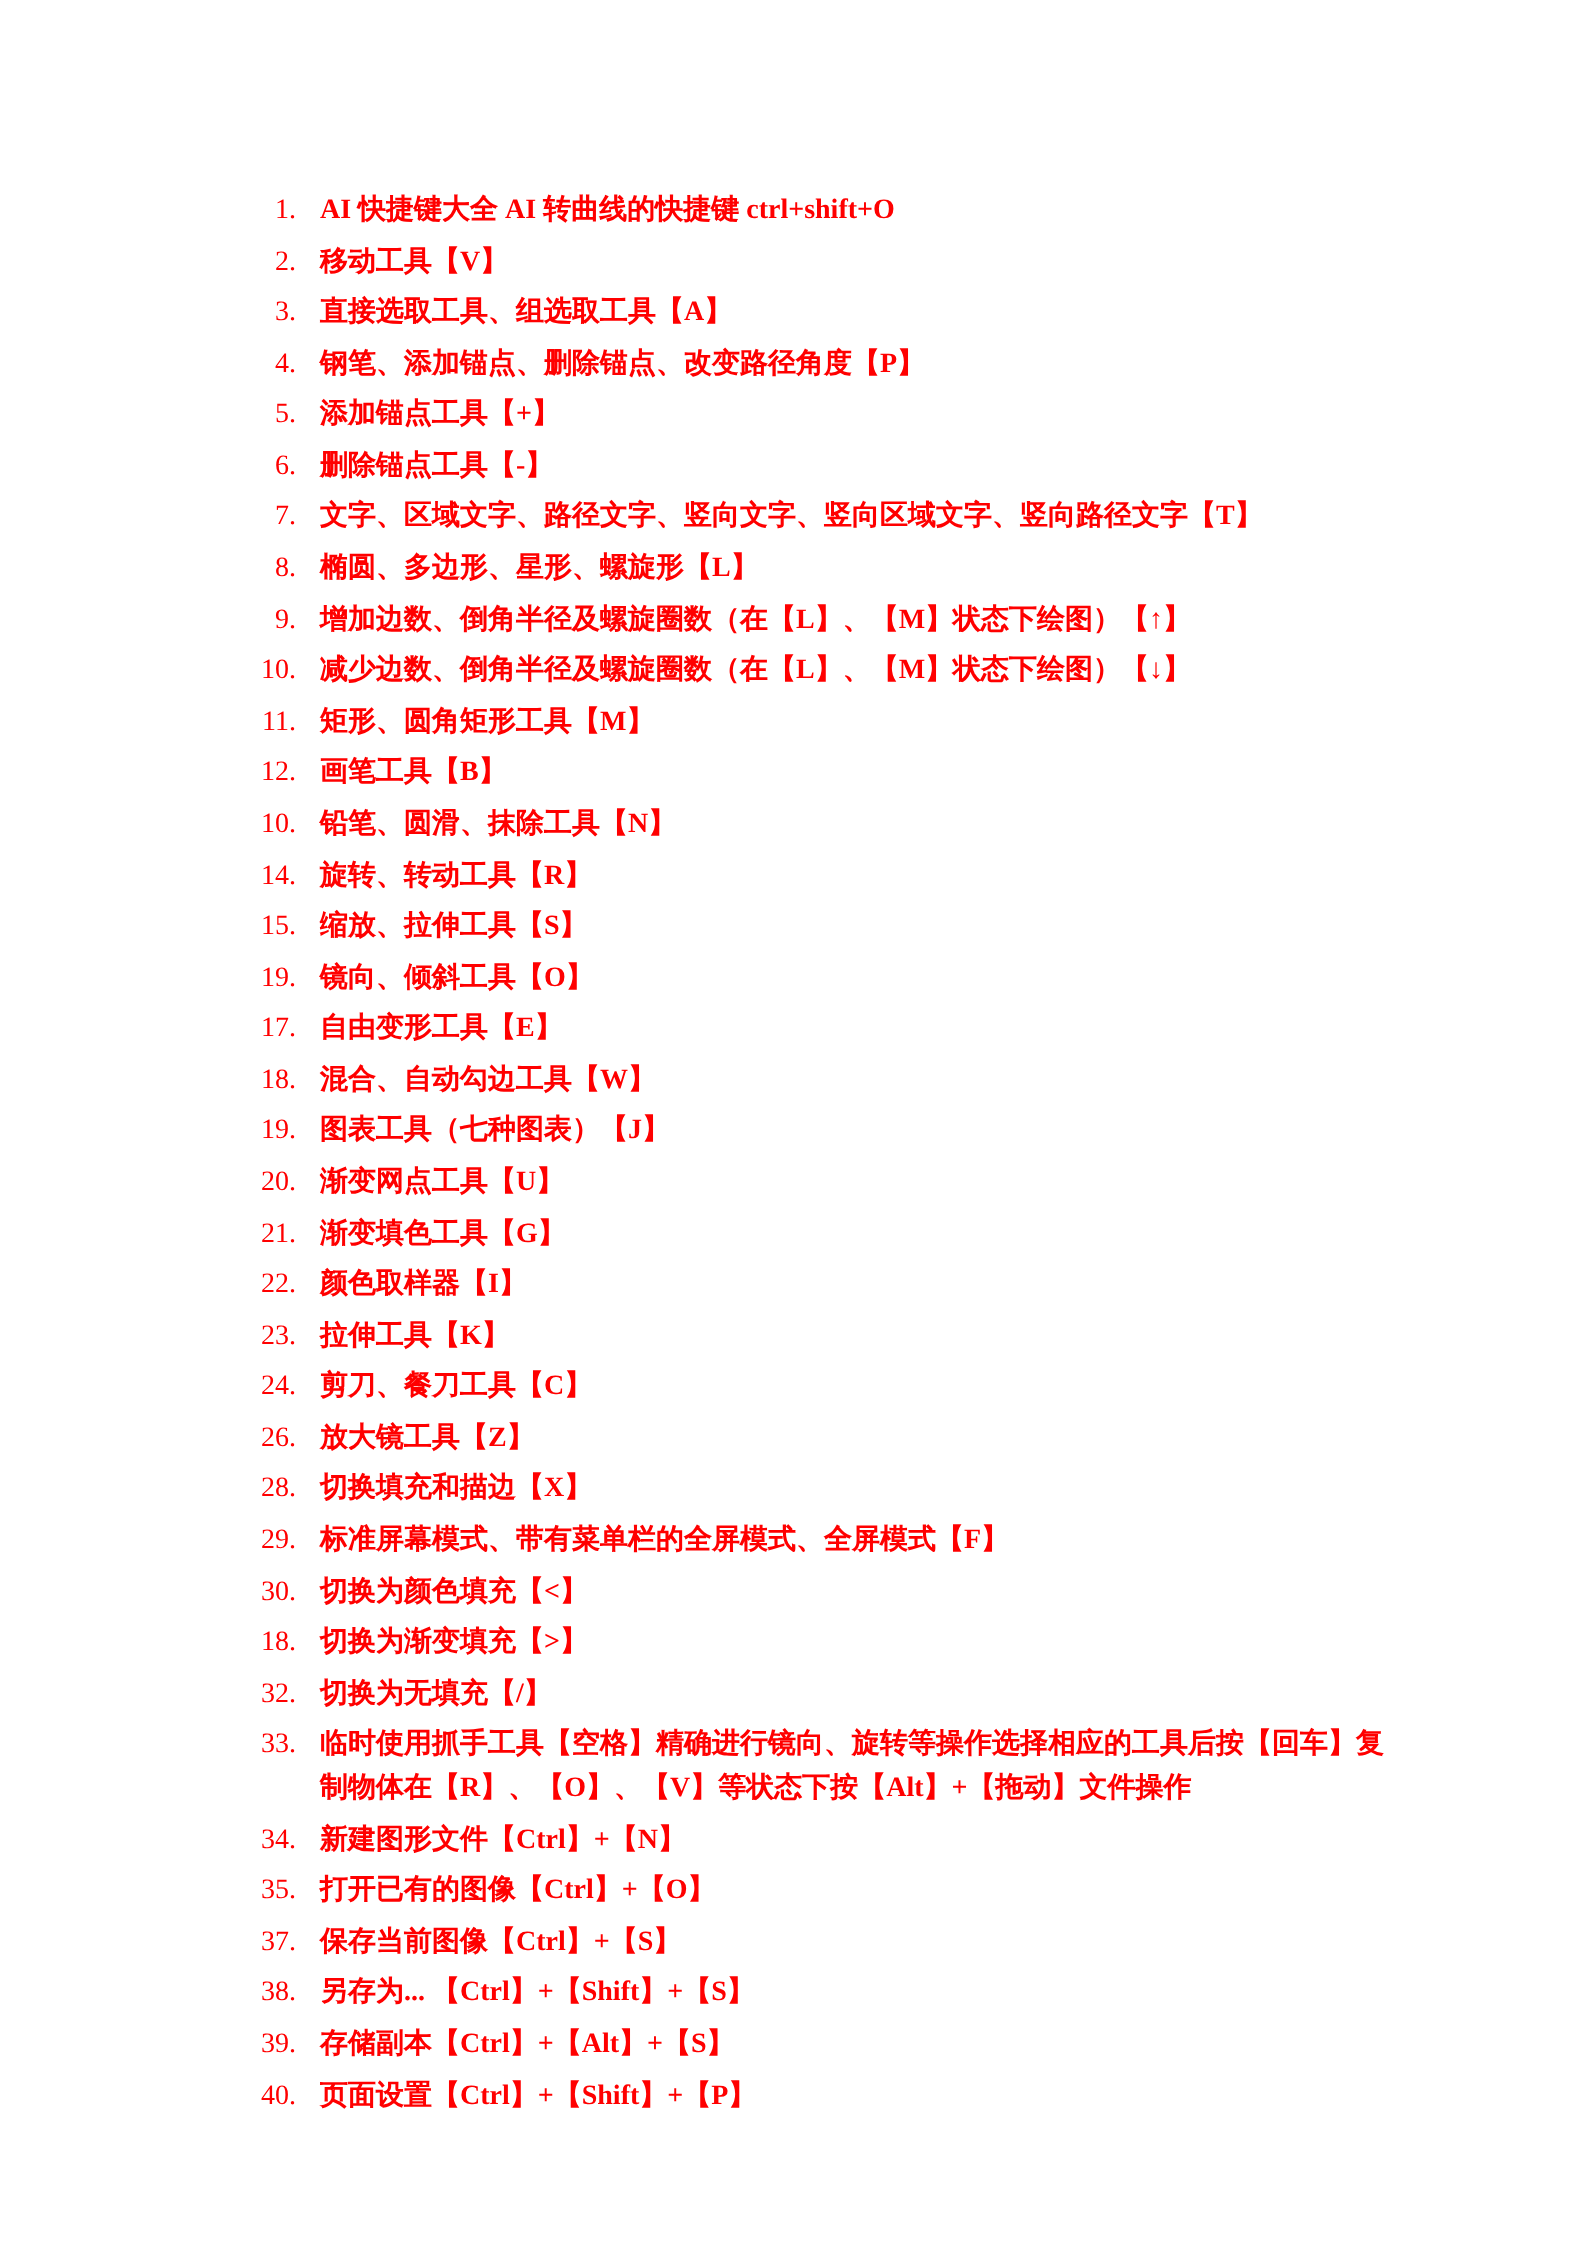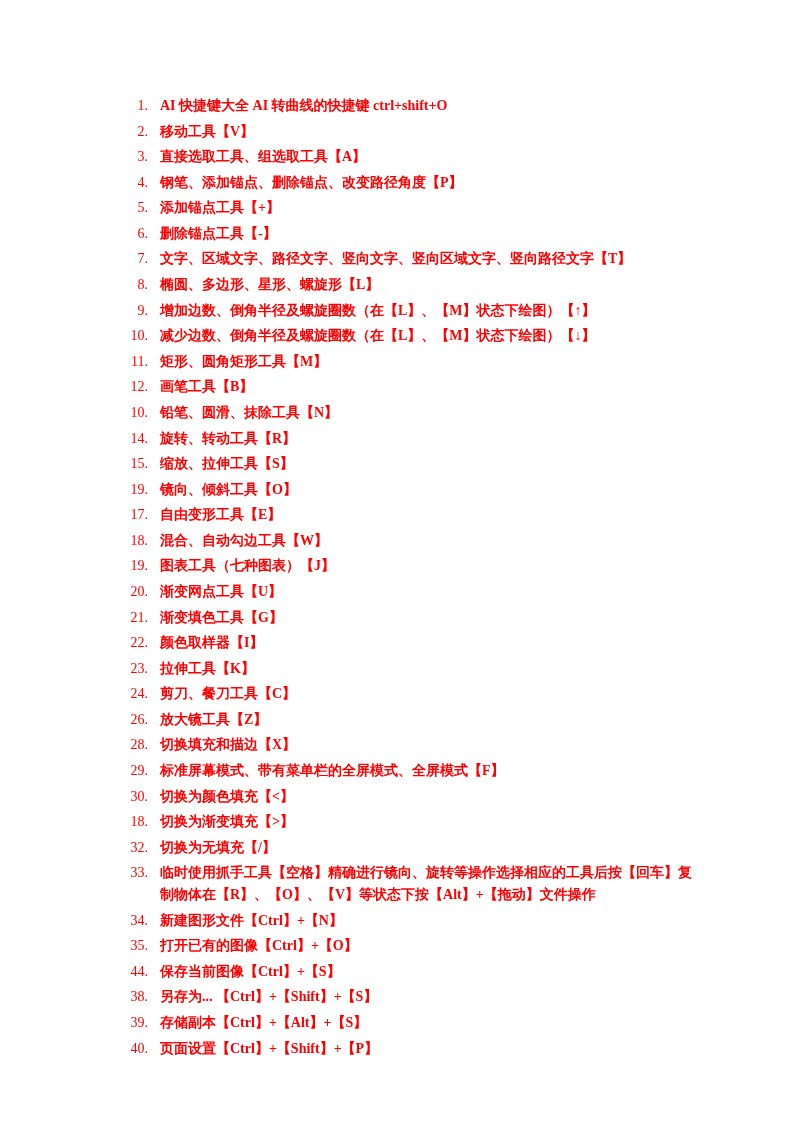--- a/index.html
+++ b/index.html
@@ -164,21 +164,21 @@
       </li>
       <li class="item">
         <span class="num">34.</span>
         <span class="txt">新建图形文件【Ctrl】+【N】</span>
       </li>
       <li class="item">
         <span class="num">35.</span>
         <span class="txt">打开已有的图像【Ctrl】+【O】</span>
       </li>
       <li class="item">
-        <span class="num">44.</span>
+        <span class="num">37.</span>
         <span class="txt">保存当前图像【Ctrl】+【S】</span>
       </li>
       <li class="item">
         <span class="num">38.</span>
         <span class="txt">另存为... 【Ctrl】+【Shift】+【S】</span>
       </li>
       <li class="item">
         <span class="num">39.</span>
         <span class="txt">存储副本【Ctrl】+【Alt】+【S】</span>
       </li>

